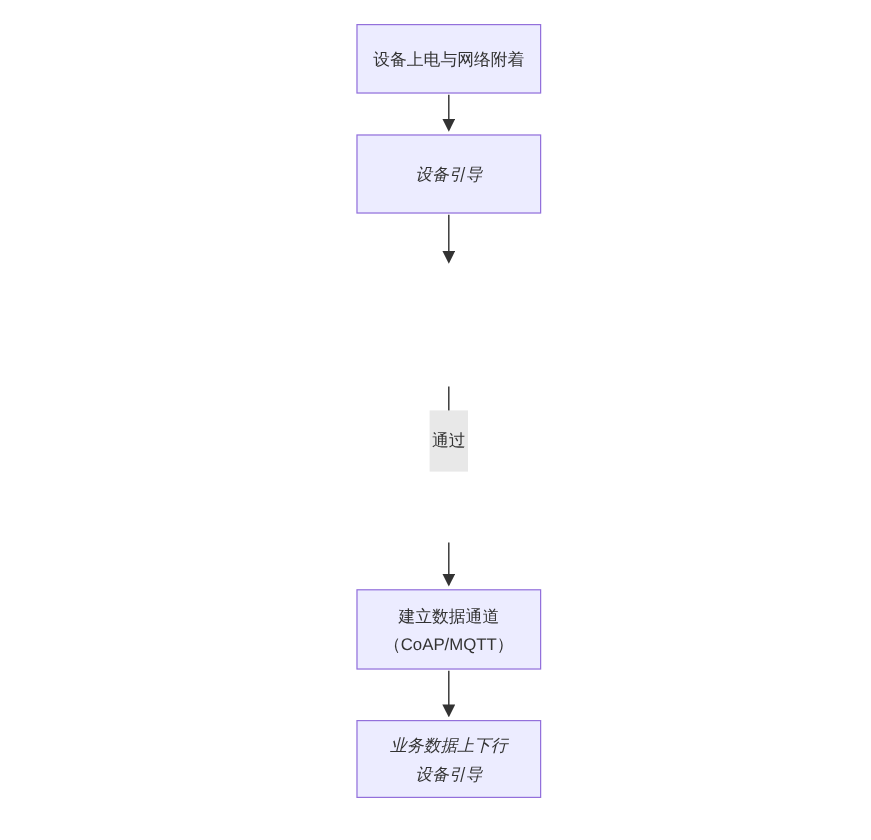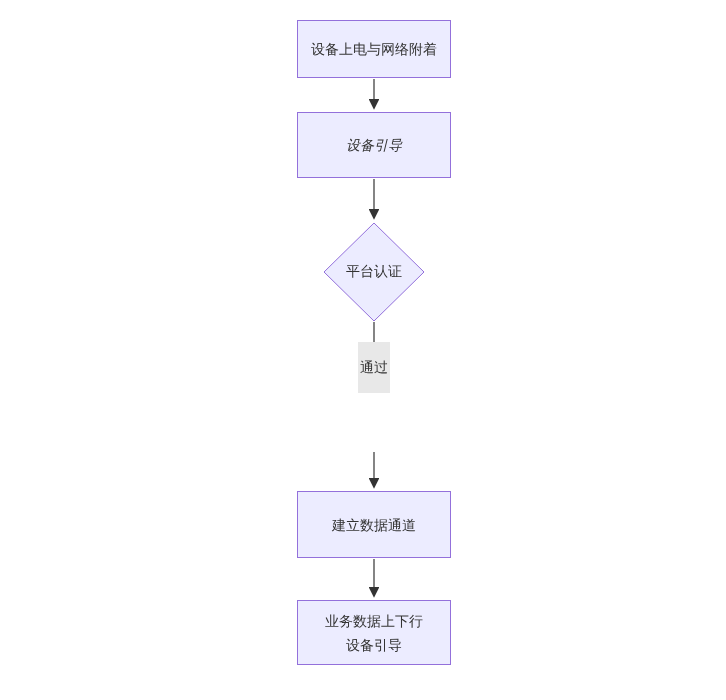--- a/index.html
+++ b/index.html
@@ -61,21 +61,21 @@
     line-height: 19px;
     padding: 16px 2px;
     color: #333333;
     white-space: nowrap;
   }
   
   .n-power    { left: 297px; top: 20px;  height: 58px; }
   .n-boot     { left: 297px; top: 112px; height: 66px; font-style: italic; }
   .n-register { left: 297px; top: 384px; height: 67px; }
   .n-channel  { left: 297px; top: 491px; height: 67px; }
-  .n-business { left: 297px; top: 600px; height: 65px; }
+  .n-business { left: 297px; top: 600px; height: 65px; font-style: italic; }
 </style>
 </head>
 <body>
 
 <div class="canvas">
 
   <svg class="edges-layer" width="726" height="700" viewBox="0 0 726 700" xmlns="http://www.w3.org/2000/svg">
     <defs>
       <marker id="arrowhead" markerWidth="9" markerHeight="9" refX="7.5" refY="4.5" orient="auto">
         <path d="M0,0 L9,4.5 L0,9 z" fill="#333333"></path>
@@ -99,32 +99,27 @@
   </svg>
 
   <div class="flow-node n-power">
     <span class="node-line">设备上电与网络附着</span>
   </div>
 
   <div class="flow-node n-boot">
     <span class="node-line">设备引导</span>
   </div>
 
-  <div class="diamond-wrap">
-    <svg width="102" height="100" viewBox="0 0 102 100" xmlns="http://www.w3.org/2000/svg">
-      <polygon points="51,1 101,50 51,99 1,50" fill="#ECECFF" stroke="#9370DB" stroke-width="1"></polygon>
-    </svg>
-    <div class="diamond-label">平台认证</div>
-  </div>
 
   <div class="edge-label">通过</div>
 
 
   <div class="flow-node n-channel">
     <span class="node-line">建立数据通道</span>
+    <span class="node-line">（CoAP/MQTT）</span>
   </div>
 
   <div class="flow-node n-business">
     <span class="node-line">业务数据上下行</span>
     <span class="node-line">设备引导</span>
   </div>
 
 </div>
 
 </body></html>

